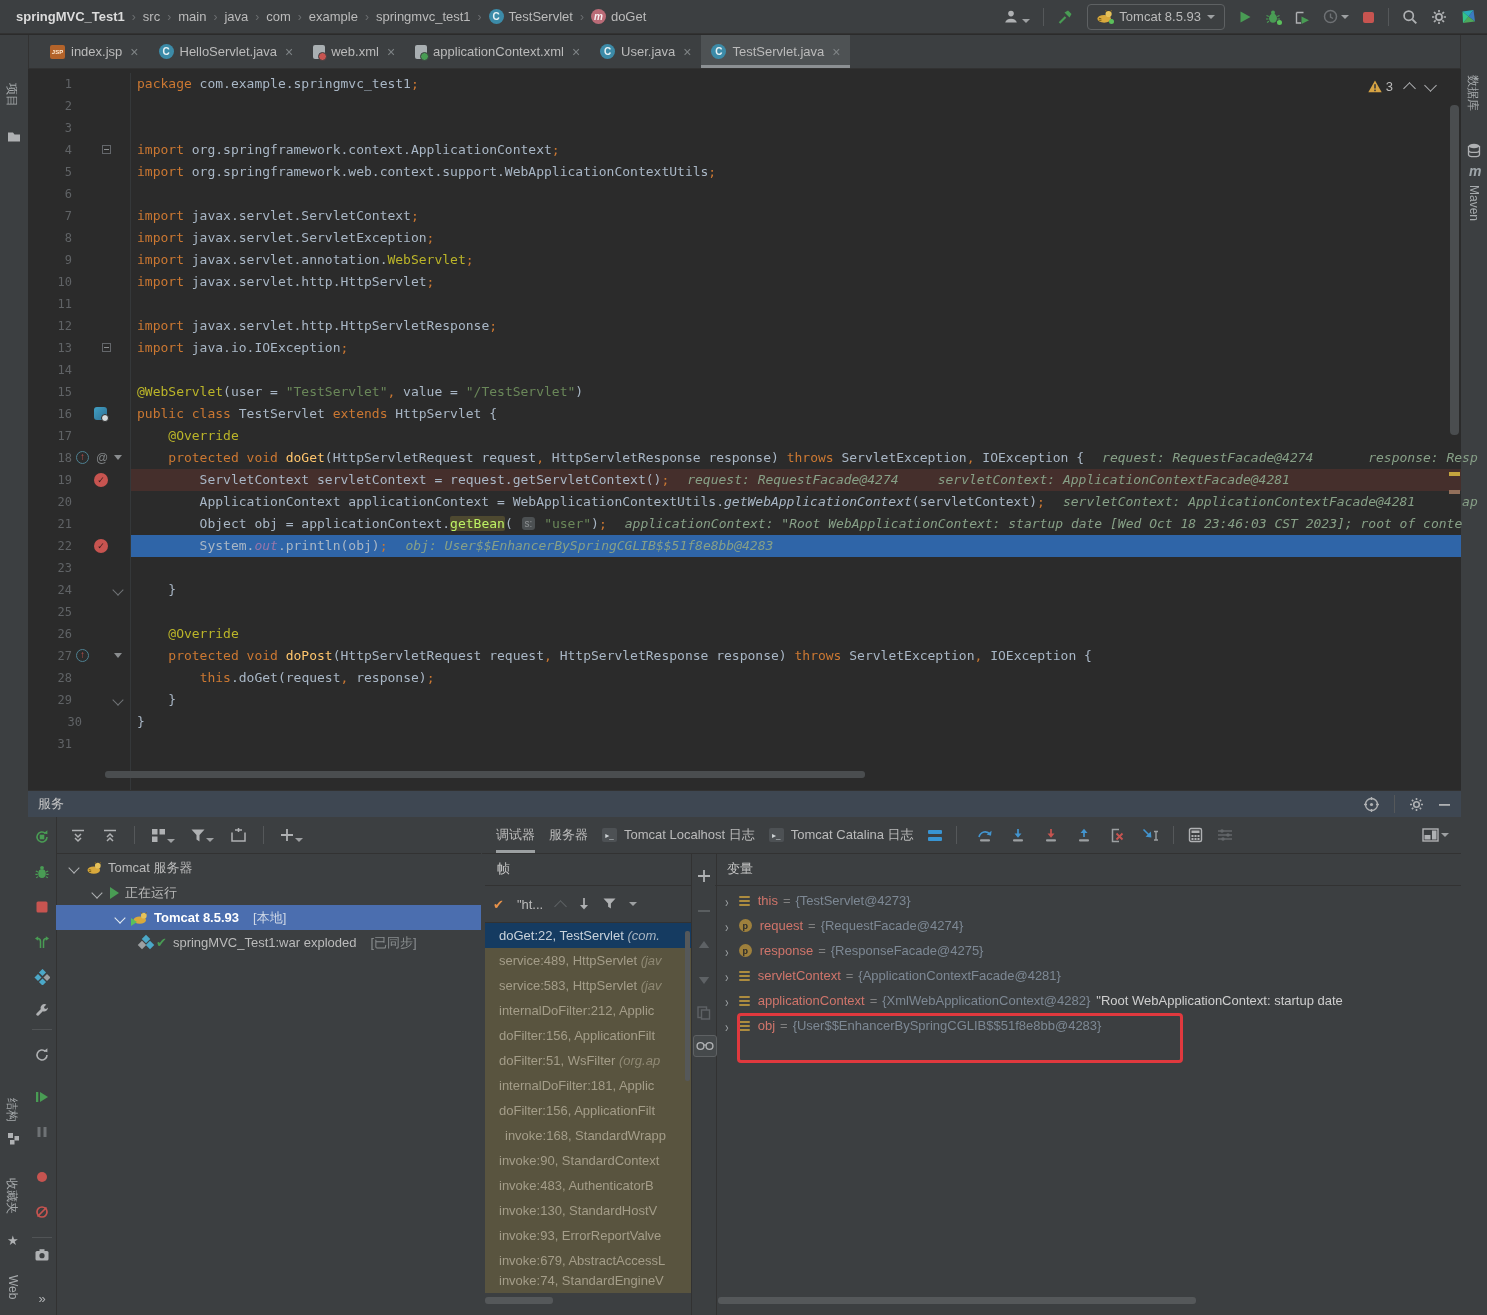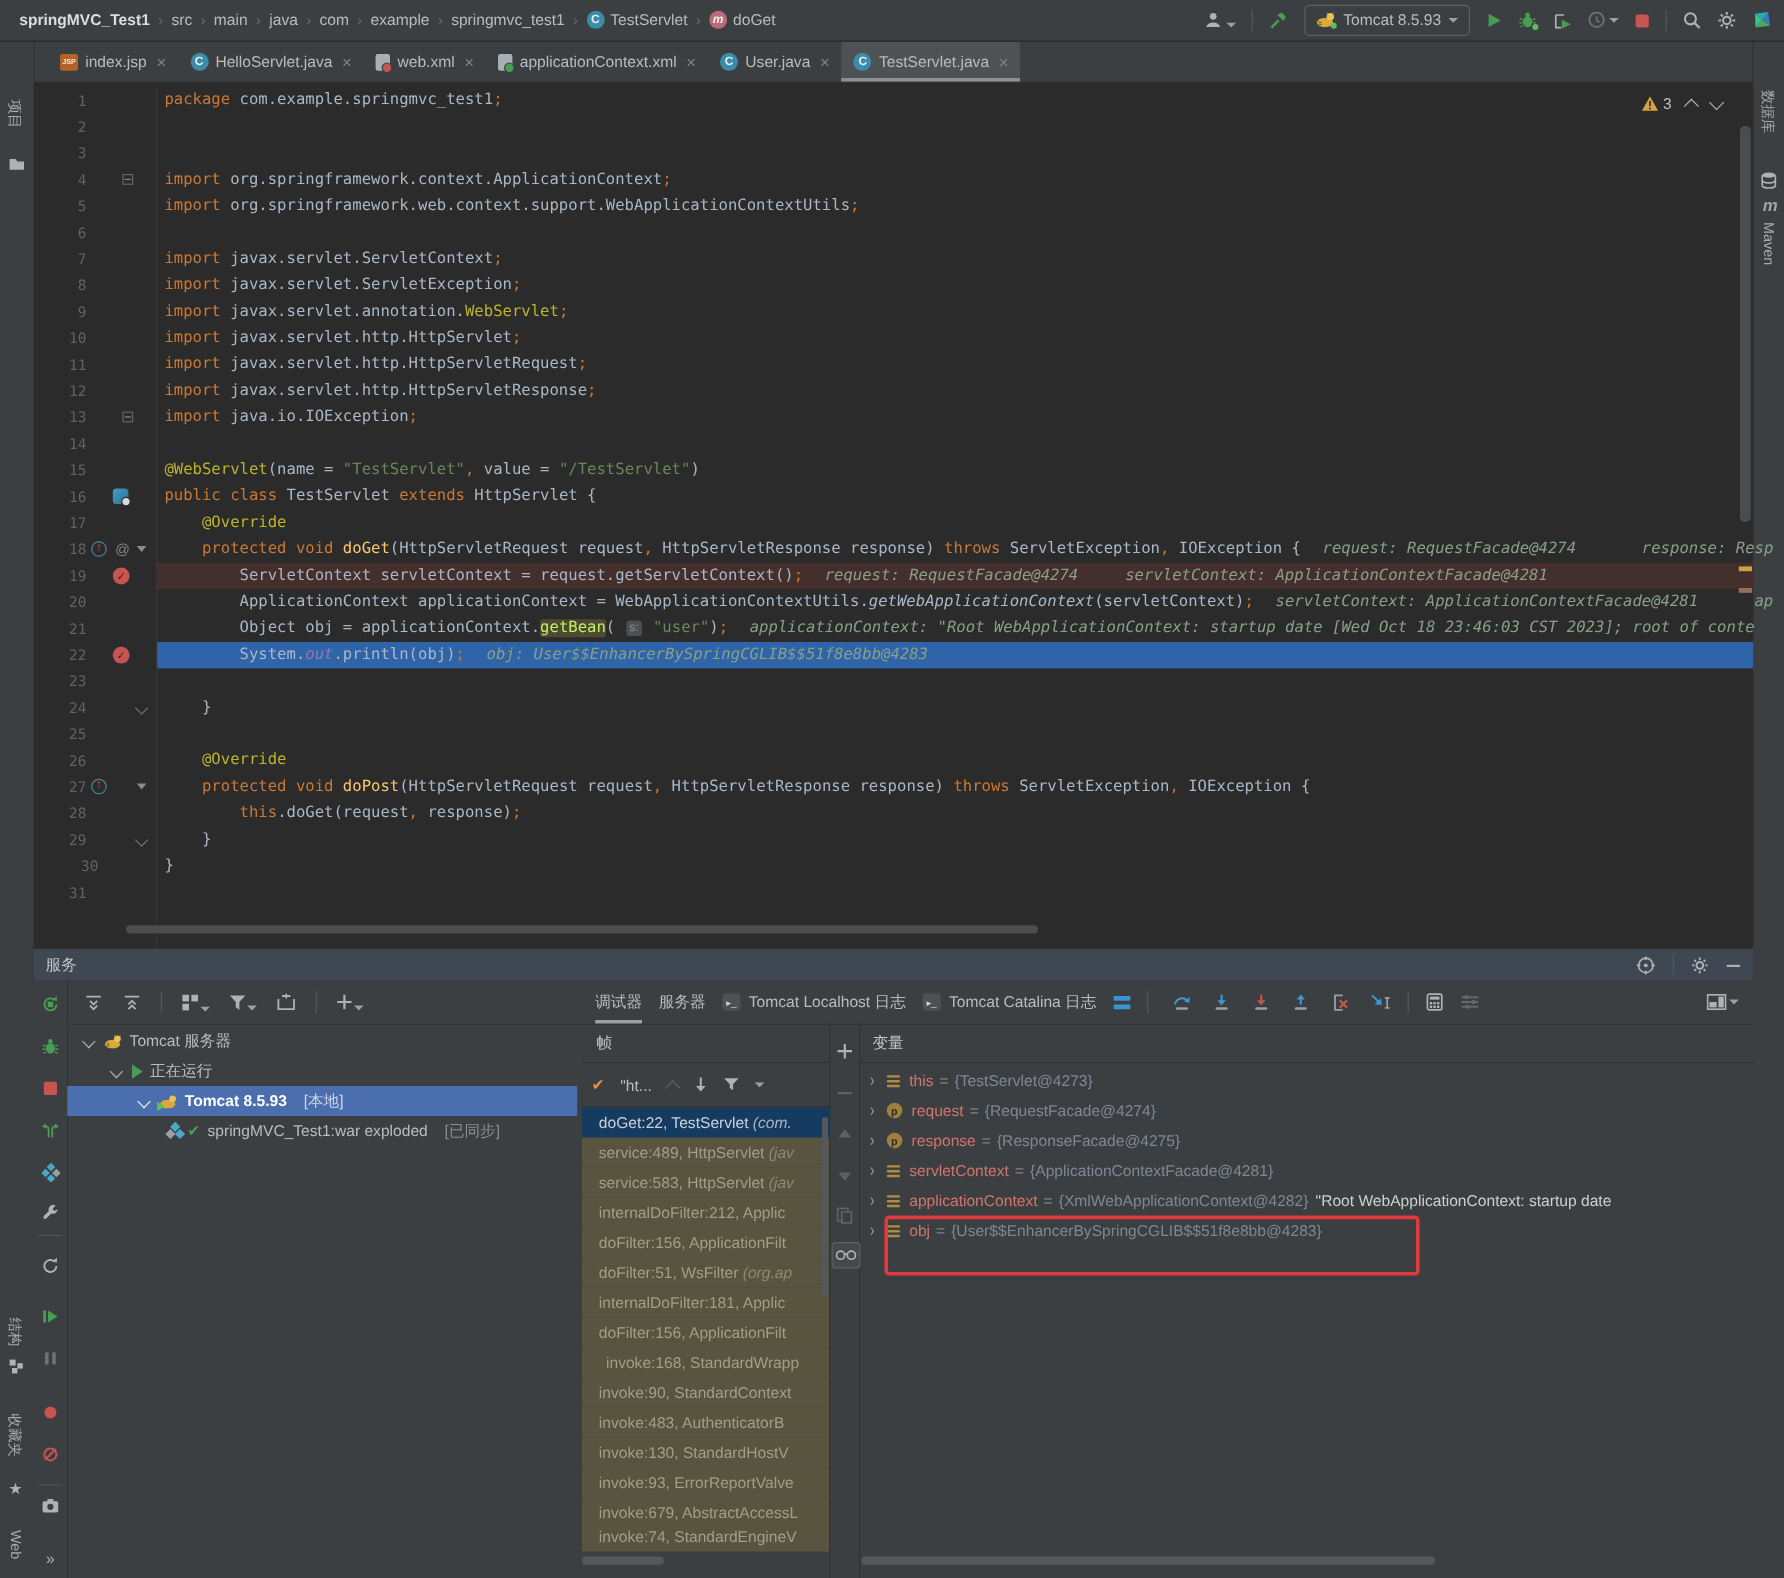--- a/index.html
+++ b/index.html
@@ -466,25 +466,24 @@
         <div class="cline" style="top: 0px;"><span class="tk-k">package</span><span class="tk-d"> com.example.springmvc_test1</span><span class="tk-p">;</span></div>
         <div class="cline" style="top: 22px;"></div>
         <div class="cline" style="top: 44px;"></div>
         <div class="cline" style="top: 66px;"><span class="tk-k">import</span><span class="tk-d"> org.springframework.context.ApplicationContext</span><span class="tk-p">;</span></div>
         <div class="cline" style="top: 88px;"><span class="tk-k">import</span><span class="tk-d"> org.springframework.web.context.support.WebApplicationContextUtils</span><span class="tk-p">;</span></div>
         <div class="cline" style="top: 110px;"></div>
         <div class="cline" style="top: 132px;"><span class="tk-k">import</span><span class="tk-d"> javax.servlet.ServletContext</span><span class="tk-p">;</span></div>
         <div class="cline" style="top: 154px;"><span class="tk-k">import</span><span class="tk-d"> javax.servlet.ServletException</span><span class="tk-p">;</span></div>
         <div class="cline" style="top: 176px;"><span class="tk-k">import</span><span class="tk-d"> javax.servlet.annotation.</span><span class="tk-a">WebServlet</span><span class="tk-p">;</span></div>
         <div class="cline" style="top: 198px;"><span class="tk-k">import</span><span class="tk-d"> javax.servlet.http.HttpServlet</span><span class="tk-p">;</span></div>
-        <div class="cline" style="top: 220px;"><span class="tk-k">import</span><span class="tk-d"> javax.servlet.http.HttpServletRequest</span><span class="tk-p">;</span></div>
         <div class="cline" style="top: 242px;"><span class="tk-k">import</span><span class="tk-d"> javax.servlet.http.HttpServletResponse</span><span class="tk-p">;</span></div>
         <div class="cline" style="top: 264px;"><span class="tk-k">import</span><span class="tk-d"> java.io.IOException</span><span class="tk-p">;</span></div>
         <div class="cline" style="top: 286px;"></div>
-        <div class="cline" style="top: 308px;"><span class="tk-a">@WebServlet</span><span class="tk-d">(name = </span><span class="tk-s">"TestServlet"</span><span class="tk-p">,</span><span class="tk-d"> value = </span><span class="tk-s">"/TestServlet"</span><span class="tk-d">)</span></div>
+        <div class="cline" style="top: 308px;"><span class="tk-a">@WebServlet</span><span class="tk-d">(user = </span><span class="tk-s">"TestServlet"</span><span class="tk-p">,</span><span class="tk-d"> value = </span><span class="tk-s">"/TestServlet"</span><span class="tk-d">)</span></div>
         <div class="cline" style="top: 330px;"><span class="tk-k">public class</span><span class="tk-d"> TestServlet </span><span class="tk-k">extends</span><span class="tk-d"> HttpServlet {</span></div>
         <div class="cline" style="top: 352px;"><span class="tk-d">    </span><span class="tk-a">@Override</span></div>
         <div class="cline" style="top: 374px;"><span class="tk-d">    </span><span class="tk-k">protected void</span><span class="tk-d"> </span><span class="tk-m">doGet</span><span class="tk-d">(HttpServletRequest request</span><span class="tk-p">,</span><span class="tk-d"> HttpServletResponse response) </span><span class="tk-k">throws</span><span class="tk-d"> ServletException</span><span class="tk-p">,</span><span class="tk-d"> IOException {</span><span class="tk-h">request: RequestFacade@4274       response: Resp</span></div>
         <div class="cline bg-bp" style="top: 396px;"><span class="tk-d">        ServletContext servletContext = request.getServletContext()</span><span class="tk-p">;</span><span class="tk-h">request: RequestFacade@4274     servletContext: ApplicationContextFacade@4281</span></div>
         <div class="cline" style="top: 418px;"><span class="tk-d">        ApplicationContext applicationContext = WebApplicationContextUtils.</span><span class="tk-i">getWebApplicationContext</span><span class="tk-d">(servletContext)</span><span class="tk-p">;</span><span class="tk-h">servletContext: ApplicationContextFacade@4281      ap</span></div>
         <div class="cline" style="top: 440px;"><span class="tk-d">        Object obj = applicationContext.</span><span class="tk-hb">getBean</span><span class="tk-d">( </span><span class="tk-ph">s:</span><span class="tk-d"> </span><span class="tk-s">"user"</span><span class="tk-d">)</span><span class="tk-p">;</span><span class="tk-h">applicationContext: "Root WebApplicationContext: startup date [Wed Oct 18 23:46:03 CST 2023]; root of conte</span></div>
         <div class="cline bg-exec" style="top: 462px;"><span class="tk-d">        System.</span><span class="tk-f">out</span><span class="tk-d">.println(obj)</span><span class="tk-p">;</span><span class="tk-h">obj: User$$EnhancerBySpringCGLIB$$51f8e8bb@4283</span></div>
         <div class="cline" style="top: 484px;"></div>
         <div class="cline" style="top: 506px;"><span class="tk-d">    }</span></div>
         <div class="cline" style="top: 528px;"></div>

